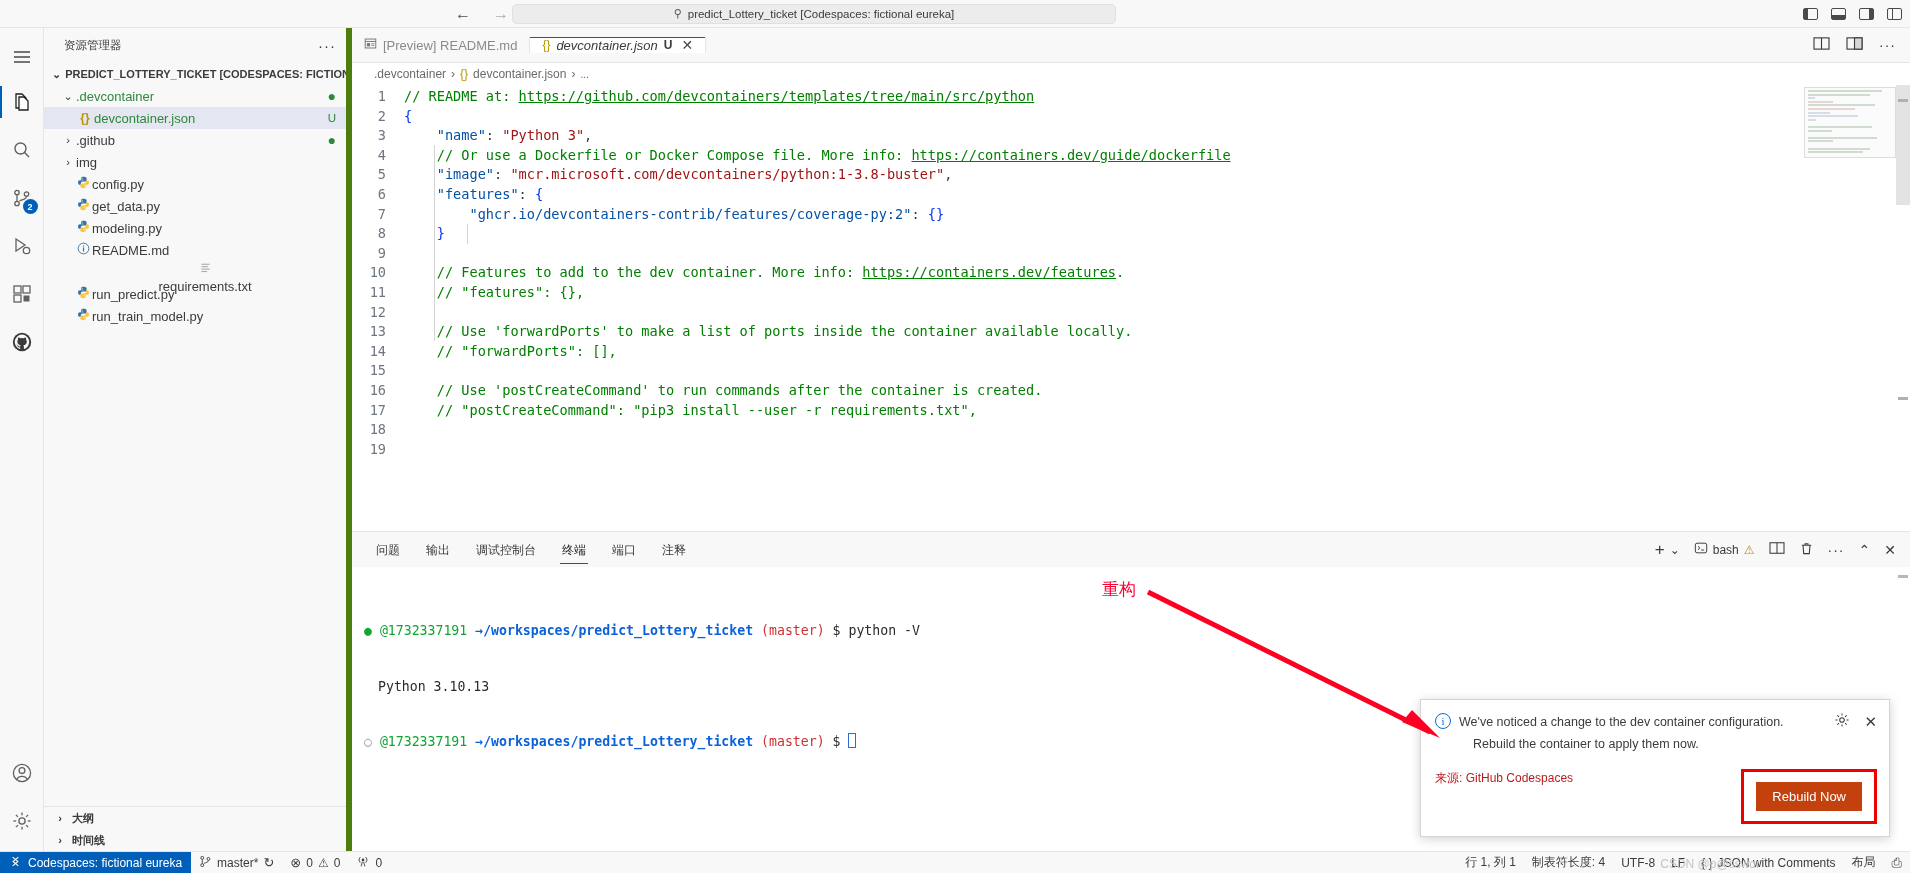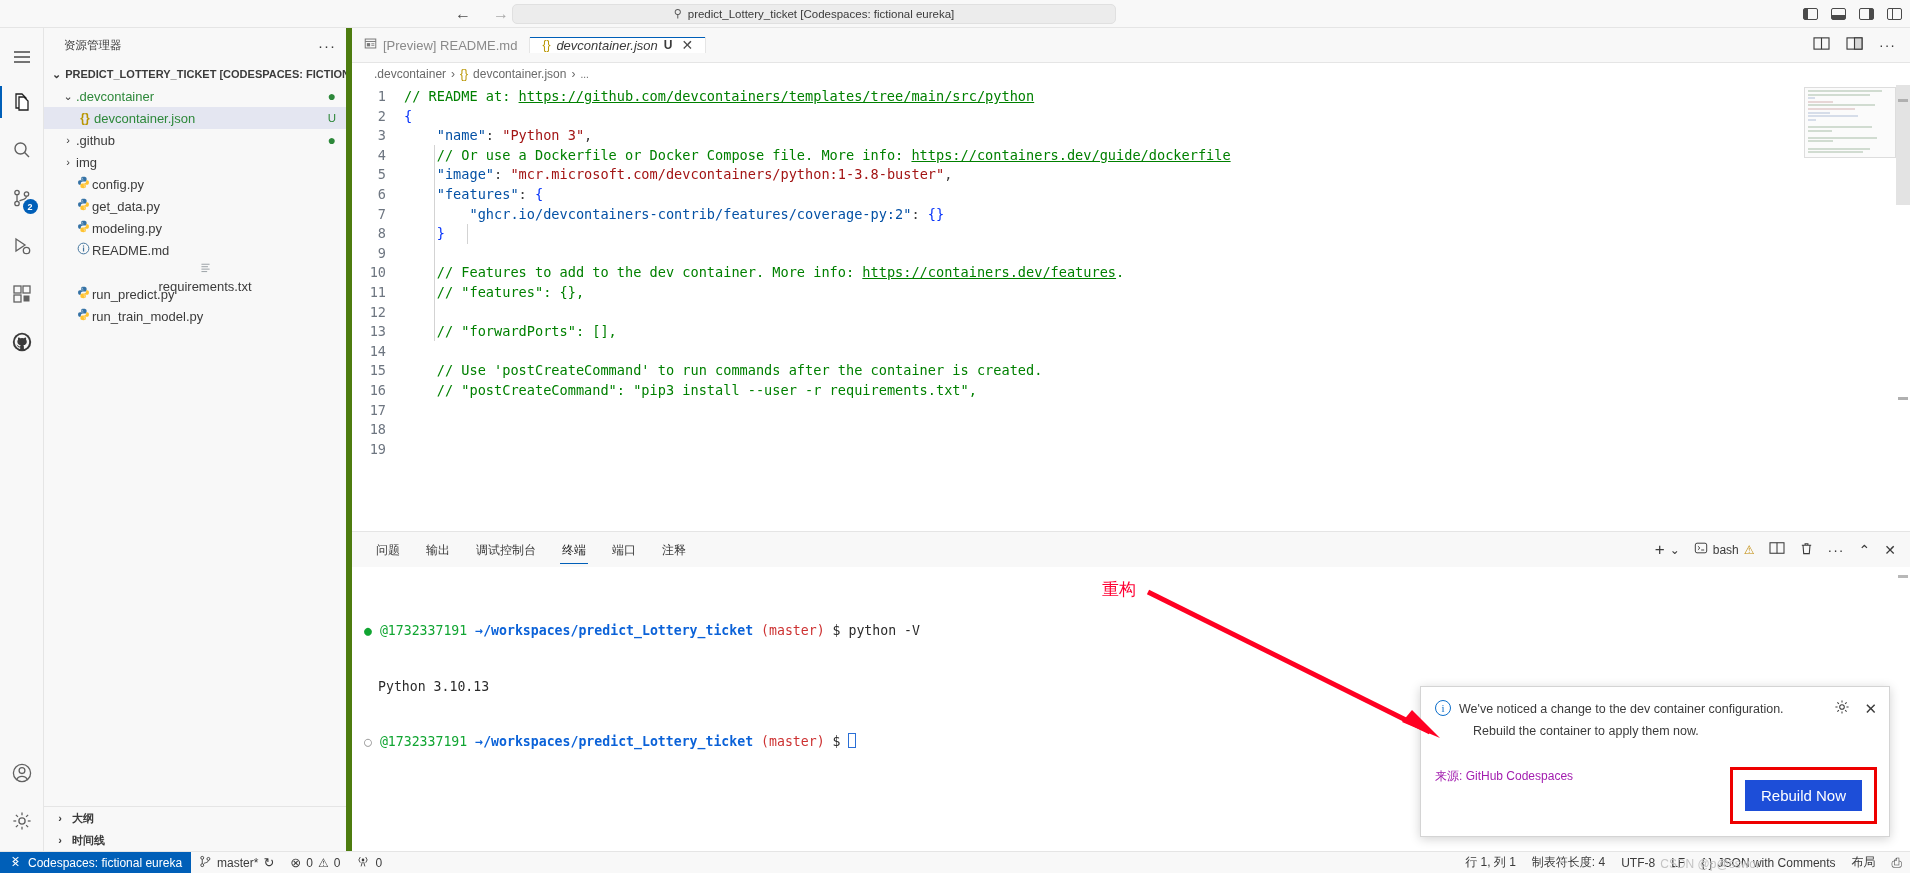--- a/index.html
+++ b/index.html
@@ -162,24 +162,24 @@
     z-index: 40;
   }
   .toast-row { display: flex; align-items: flex-start; gap: 8px; }
   .info-ico {
     width: 16px; height: 16px; border: 1.4px solid #0b6ecb; border-radius: 50%;
     color: #0b6ecb; font-size: 11px; display: flex; align-items: center; justify-content: center;
     flex: 0 0 16px; margin-top: 1px; font-family: "Liberation Serif", serif;
   }
   .toast-msg { font-size: 12.5px; color: #3b3b3b; line-height: 1.75; flex: 1; }
   .toast-tools { display: flex; gap: 14px; align-items: center; color: #3b3b3b; font-size: 14px; margin-left: 8px; }
-  .toast-src { font-size: 12px; color: #a21caf; margin-top: 25px; }
+  .toast-src { font-size: 12px; color: #b91c1c; margin-top: 14px; }
   .toast-btnrow { display: flex; justify-content: flex-end; margin-top: -18px; }
   .btn-primary {
-    background: #1d4ed8; color: #fff; font-size: 15px; border: none; padding: 7px 16px;
+    background: #c2410c; color: #fff; font-size: 13px; border: none; padding: 7px 16px;
     cursor: pointer;
   }
   .btn-highlight { border: 3px solid #ee0000; padding: 10px 12px; }
 
   
   .anno-text { position: absolute; color: #ff0033; font-size: 17px; z-index: 50; }
   .anno-arrow { position: absolute; z-index: 50; pointer-events: none; }
 
   
   .statusbar {
@@ -495,20 +495,21 @@
             <div class="ln">    <span class="c-prop">"name"</span>: <span class="c-str">"Python 3"</span>,</div>
             <div class="ln">    <span class="c-comment">// Or use a Dockerfile or Docker Compose file. More info: </span><span class="lnk-g">https://containers.dev/guide/dockerfile</span></div>
             <div class="ln">    <span class="c-prop">"image"</span>: <span class="c-str">"mcr.microsoft.com/devcontainers/python:1-3.8-buster"</span>,</div>
             <div class="ln">    <span class="c-prop">"features"</span>: <span class="c-brace">{</span></div>
             <div class="ln">        <span class="c-prop">"ghcr.io/devcontainers-contrib/features/coverage-py:2"</span>: <span class="c-brace">{}</span></div>
             <div class="ln">    <span class="c-brace">}</span></div>
             <div class="ln"> </div>
             <div class="ln">    <span class="c-comment">// Features to add to the dev container. More info: </span><span class="lnk-g">https://containers.dev/features</span><span class="c-comment">.</span></div>
             <div class="ln">    <span class="c-comment">// "features": {},</span></div>
             <div class="ln"> </div>
+            <div class="ln">    <span class="c-comment">// Use 'forwardPorts' to make a list of ports inside the container available locally.</span></div>
             <div class="ln">    <span class="c-comment">// "forwardPorts": [],</span></div>
             <div class="ln"> </div>
             <div class="ln">    <span class="c-comment">// Use 'postCreateCommand' to run commands after the container is created.</span></div>
             <div class="ln">    <span class="c-comment">// "postCreateCommand": "pip3 install --user -r requirements.txt",</span></div>
             <div class="ln"> </div>
           </div>
         </div>
 
         <div class="minimap" style="top:2px;">
           <div style="border:1px solid #d8d8d8; padding:2px 3px; background:#fbfbfb;">

